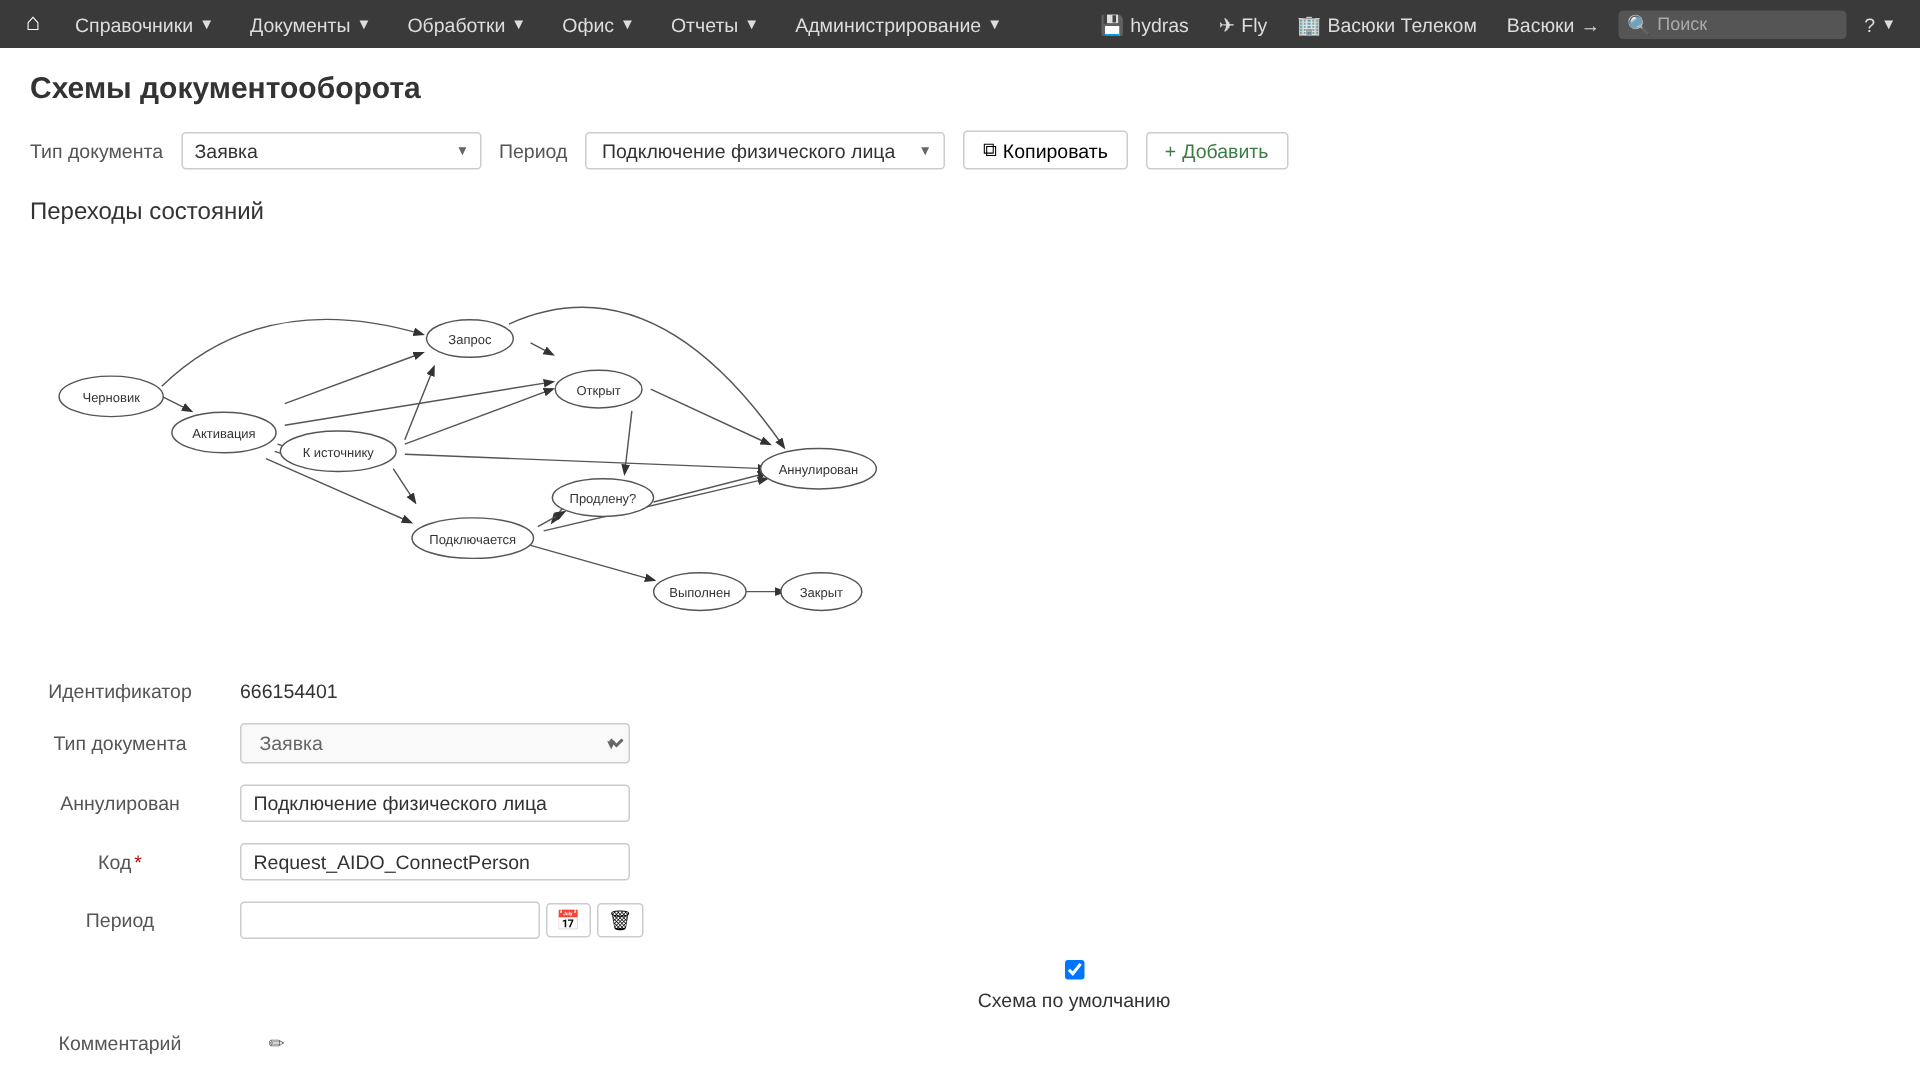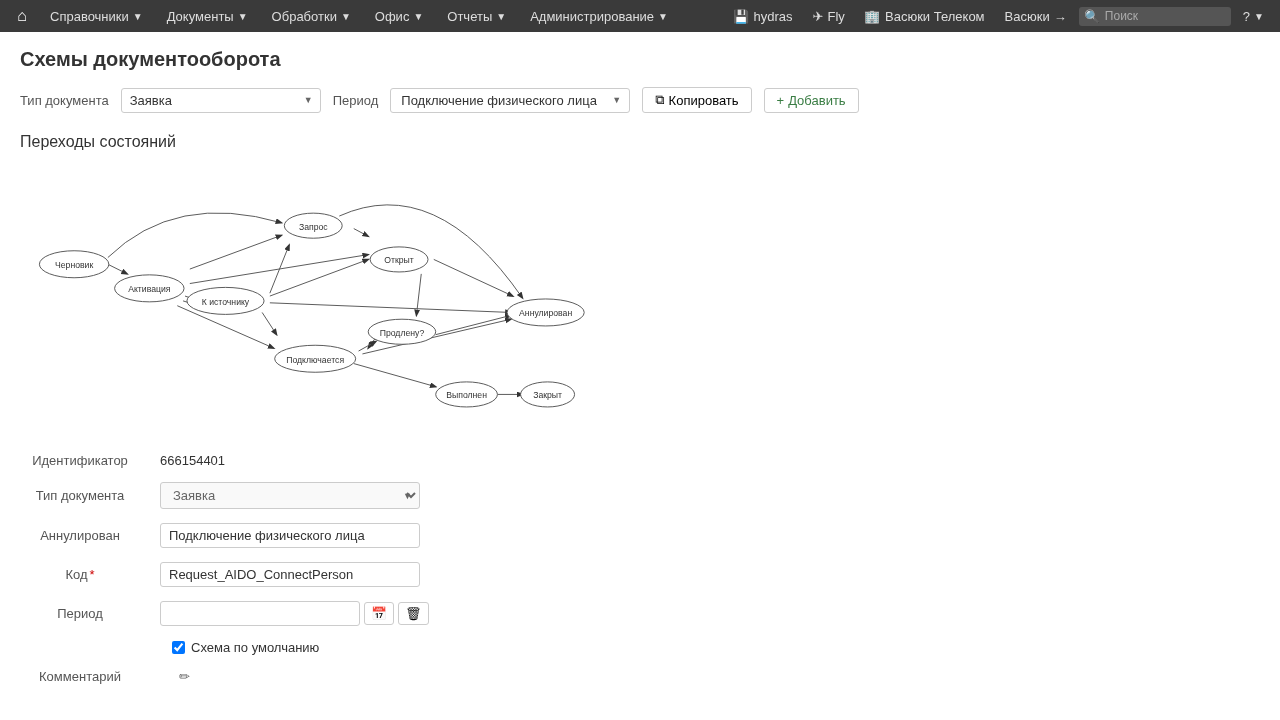--- a/index.html
+++ b/index.html
@@ -239,20 +239,21 @@
       background: #fff;
       cursor: pointer;
       font-size: 13px;
     }
     .checkbox-row {
       display: flex;
       align-items: center;
       gap: 6px;
       margin-left: 152px;
       margin-bottom: 14px;
+      flex-direction: column;
     }
     .checkbox-row input[type=checkbox] {
       cursor: pointer;
     }
     .comment-row {
       display: flex;
       align-items: center;
       margin-bottom: 14px;
       gap: 13px;
     }

